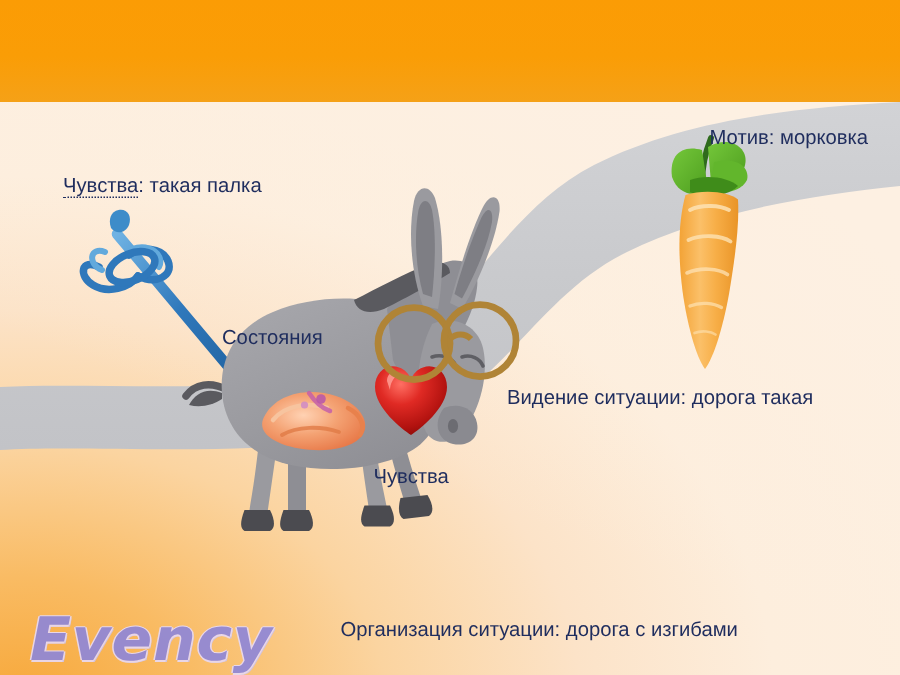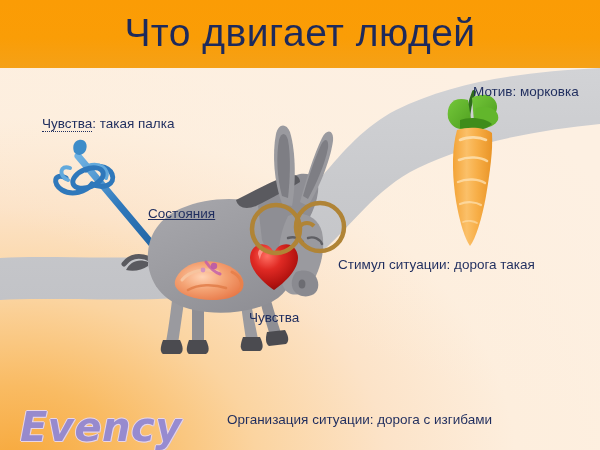--- a/index.html
+++ b/index.html
@@ -73,21 +73,21 @@
     color: #1f2d5e;
     font-size: 13.5px;
     line-height: 17px;
     white-space: nowrap;
   }
   .lbl .kw {
     border-bottom: 1px dotted #1f2d5e;
   }
   .lbl-stimul   { left: 42px;  top: 115px; }
   .lbl-motiv    { left: 473px; top: 83px;  }
-  .lbl-sost     { left: 148px; top: 205px; text-decoration: underline; }
+  .lbl-sost     { left: 148px; top: 216px; }
   .lbl-chuv     { left: 249px; top: 281px; margin-top: 28px; }
   .lbl-videnie  { left: 338px; top: 256px; }
   .lbl-org      { left: 227px; top: 411px; }
 
   
   .watermark {
     position: absolute;
     left: 20px;
     top: 409px;
     font-size: 40px;
@@ -106,21 +106,20 @@
 </style>
 </head>
 <body>
 
 <div id="slide">
 
   <div class="bg-base"></div>
   <div class="bg-wash"></div>
 
   <div class="header-band"></div>
-  <div class="header-title">Что двигает людей</div>
 
   <svg class="road-svg" viewBox="0 0 600 382">
     <defs>
       <linearGradient id="roadGrad" x1="0" y1="0" x2="0" y2="1">
         <stop offset="0%" stop-color="#d2d3d6"></stop>
         <stop offset="55%" stop-color="#c8c9cc"></stop>
         <stop offset="100%" stop-color="#c2c3c7"></stop>
       </linearGradient>
     </defs>
     <path d="M 0,235 L 22,228 C 120,226 210,232 268,216
@@ -309,21 +308,21 @@
 
   <div class="lbl lbl-sost">
     <span>Состояния</span>
   </div>
 
   <div class="lbl lbl-chuv">
     <span>Чувства</span>
   </div>
 
   <div class="lbl lbl-videnie">
-    <span>Стимул ситуации: дорога такая</span>
+    <span>Видение ситуации: дорога такая</span>
   </div>
 
   <div class="lbl lbl-org">
     <span>Организация ситуации: дорога с изгибами</span>
   </div>
 
   <div class="watermark">Evency</div>
 
 </div>
 

